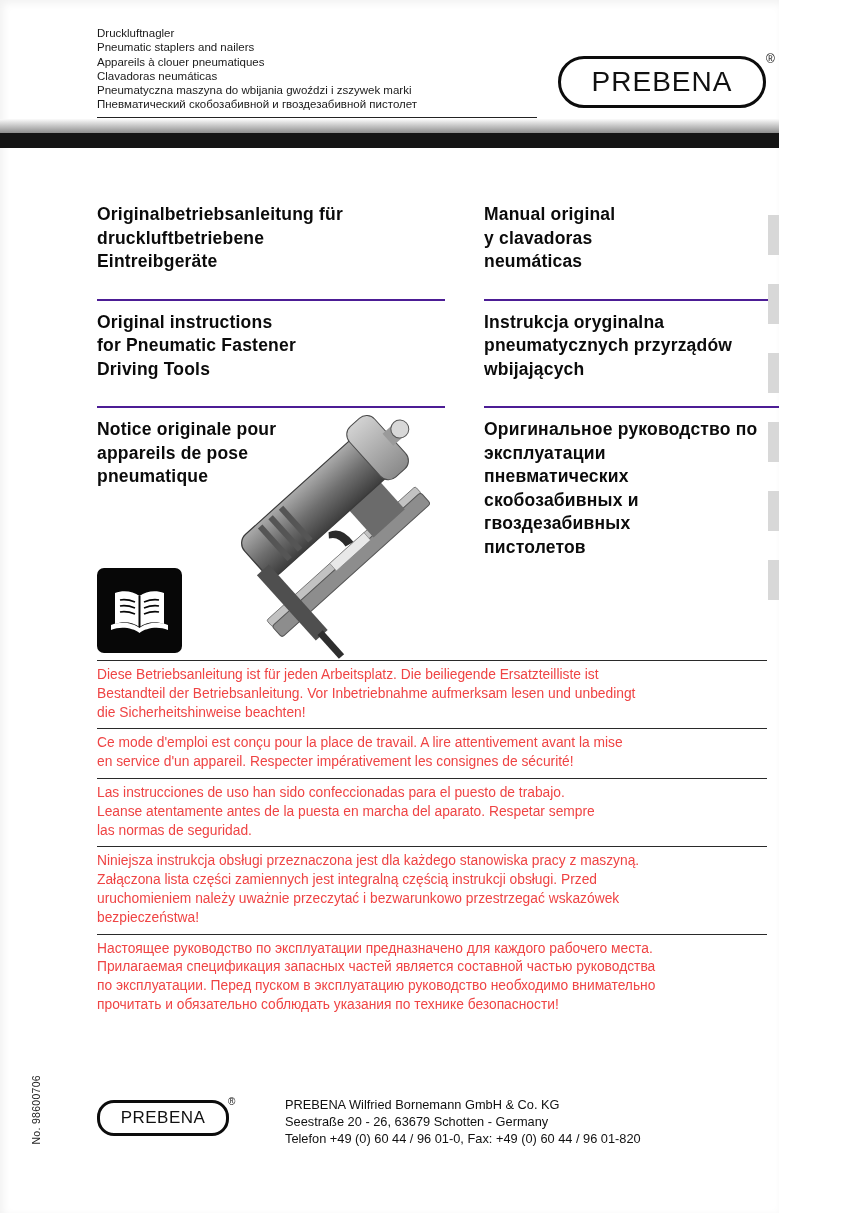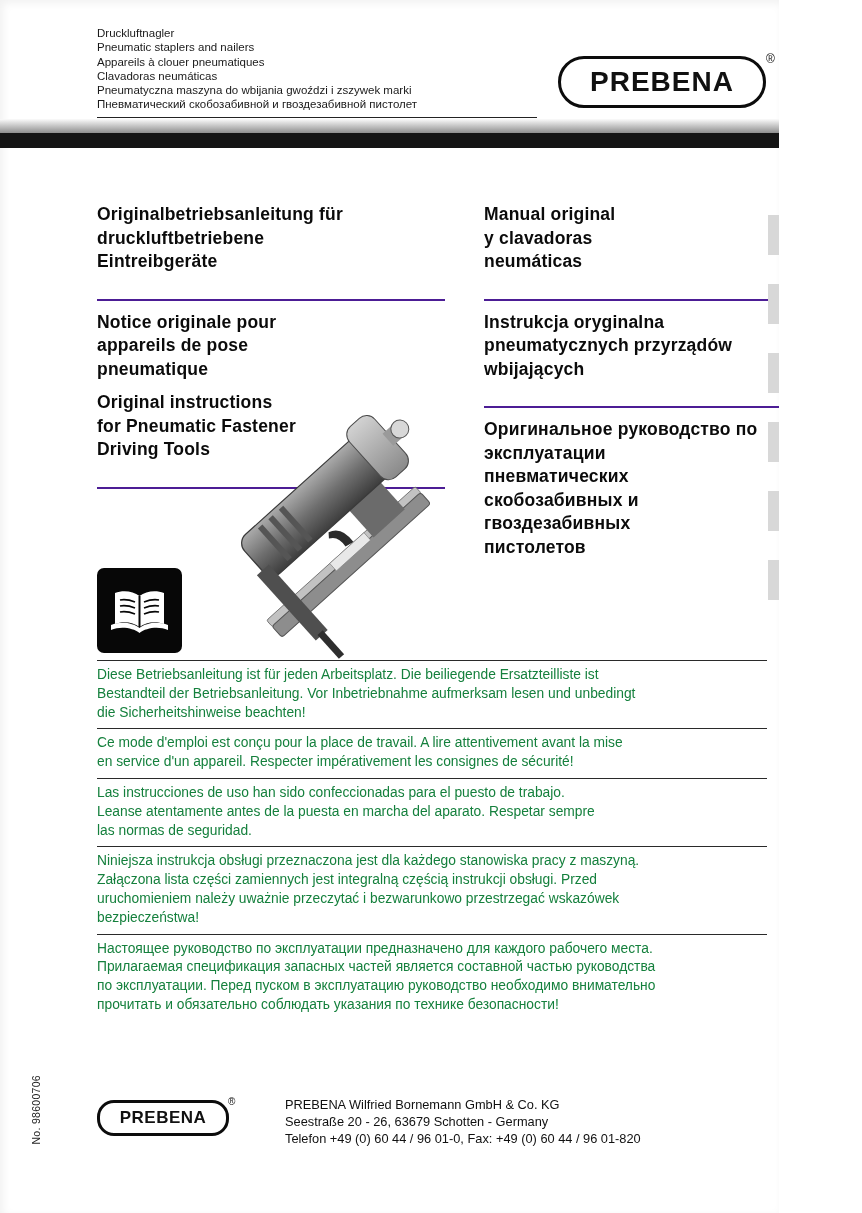--- a/index.html
+++ b/index.html
@@ -24,21 +24,21 @@
     color: #1a1a1a;
     padding-bottom: 5px;
     border-bottom: 1px solid #222;
   }
   .logo {
     border: 3.5px solid #0c0c0c;
     border-radius: 28px;
     display: flex;
     align-items: center;
     justify-content: center;
-    font-weight: bold;
+    font-weight: normal;
     position: absolute;
     background: #fff;
     box-shadow: 0 0 0 1px #fff inset;
   }
   .logo-top {
     left: 558px; top: 56px;
     width: 202px; height: 46px;
     font-size: 28px;
     letter-spacing: 1px;
   }
@@ -129,21 +129,21 @@
   }
   .note {
     border-top: 1.5px solid #2a2a2a;
     padding: 5px 0 6px 0;
   }
   .note-text {
     margin: 0;
     font-size: 13.8px;
     line-height: 18.8px;
     white-space: pre-line;
-    color: #15803d;
+    color: #ef4444;
   }
   .note-justify { text-align: left; }
 
   
   .logo-footer {
     left: 97px; top: 1100px;
     width: 126px; height: 30px;
     font-size: 17px;
     border-width: 3px;
     border-radius: 17px;
@@ -194,26 +194,26 @@
   </div>
   <span class="reg-top">®</span>
 
   <div class="band-gradient"></div>
   <div class="band-dark"></div>
 
   <section class="col-left">
     <h2 class="title ruled">Originalbetriebsanleitung für
 druckluftbetriebene
 Eintreibgeräte</h2>
+    <h2 class="title ruled">Original instructions
+for Pneumatic Fastener
+Driving Tools</h2>
     <h2 class="title">Notice originale pour
 appareils de pose
 pneumatique</h2>
-    <h2 class="title ruled">Original instructions
-for Pneumatic Fastener
-Driving Tools</h2>
   </section>
 
   <section class="col-right">
     <h2 class="title ruled">Manual original
 y clavadoras
 neumáticas</h2>
     <h2 class="title ruled">Instrukcja oryginalna
 pneumatycznych przyrządów
 wbijających</h2>
     <h2 class="title">Оригинальное руководство по

